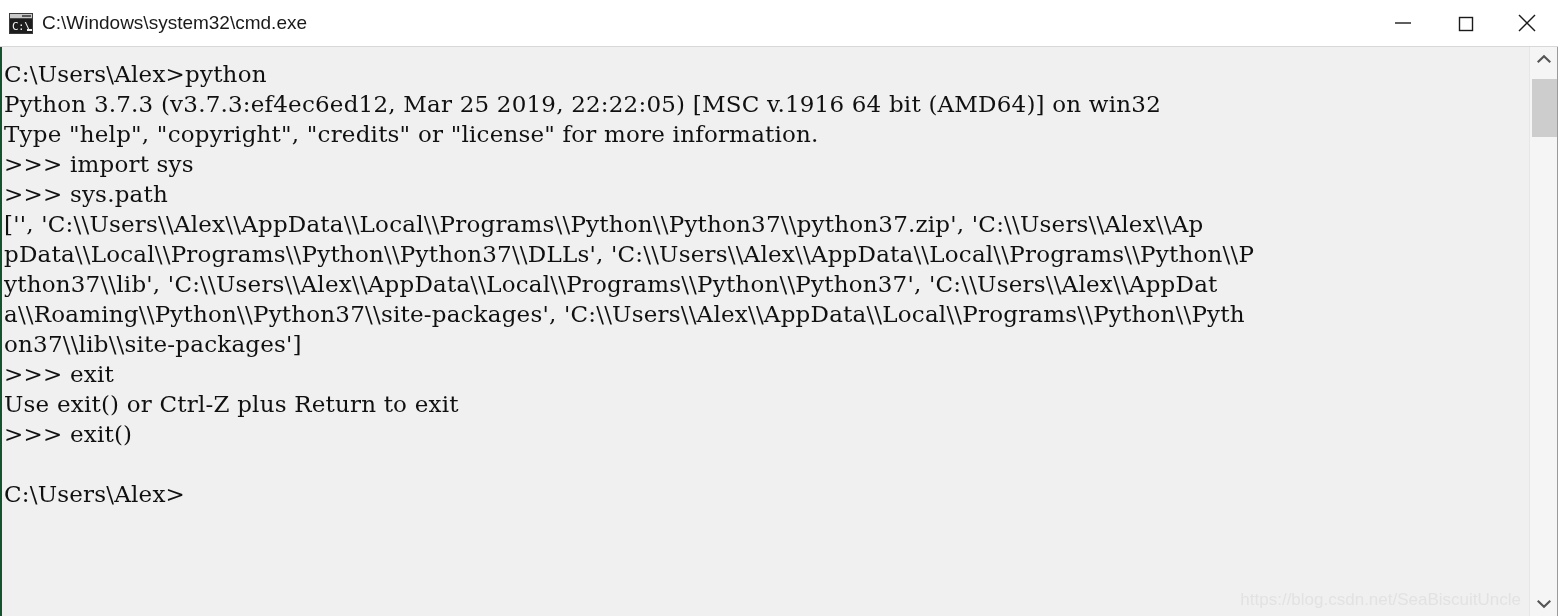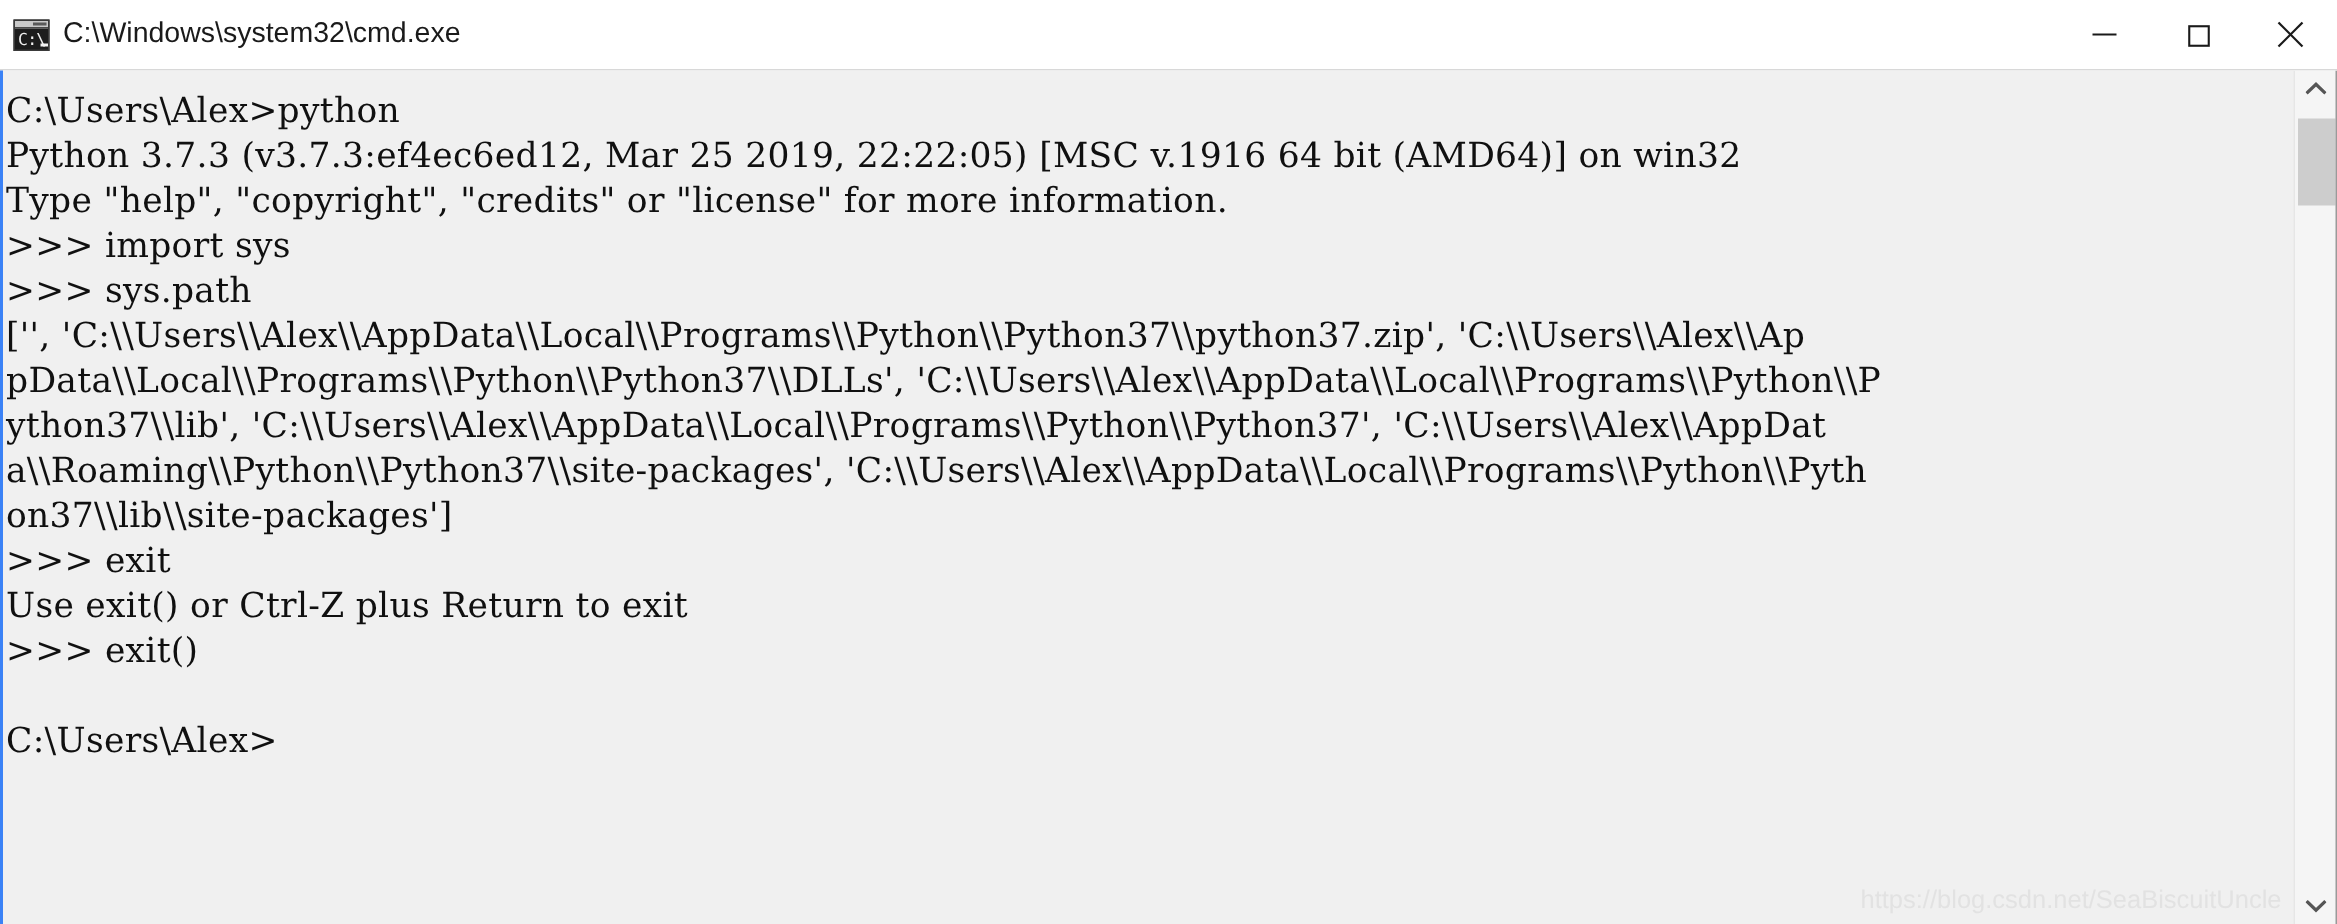--- a/index.html
+++ b/index.html
@@ -121,21 +121,21 @@
   }
   .win-btn svg { display: block; }
 
   
   .console-area {
     position: relative;
     flex: 1 1 auto;
     display: flex;
     background: #f0f0f0;
     overflow: hidden;
-    border-left: 2px solid #3b82f6;
+    border-left: 2px solid #14532d;
     box-sizing: border-box;
   }
 
   .console {
     position: relative;
     flex: 1 1 auto;
     background: #f0f0f0;
     padding: 12px 0 0 2px;
     box-sizing: border-box;
     overflow: hidden;

